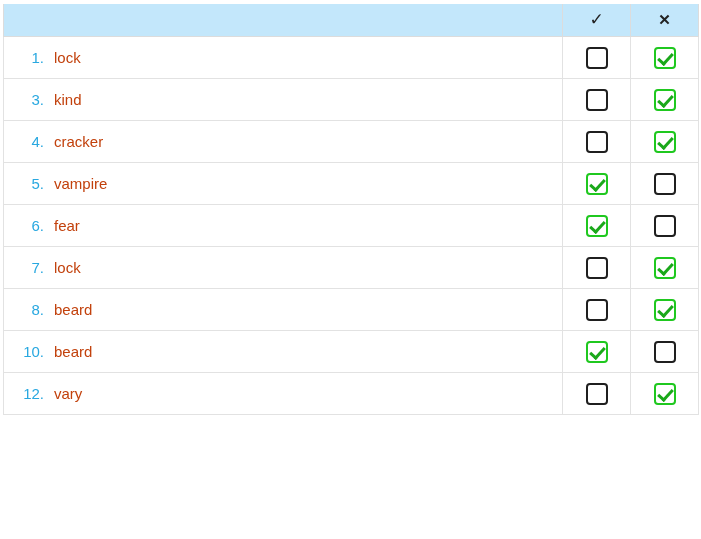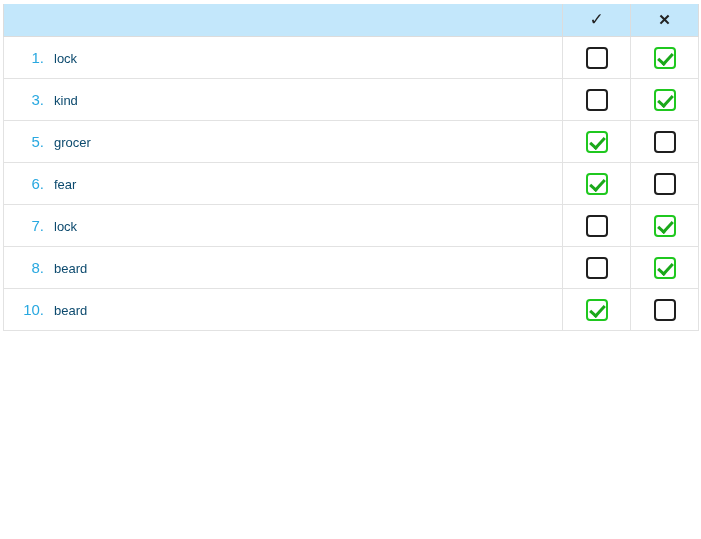--- a/index.html
+++ b/index.html
@@ -96,22 +96,22 @@
   .row-num {
     display: inline-block;
     width: 26px;
     text-align: right;
     color: #29a8e0;
     font-size: 15px;
   }
   .row-word {
     display: inline-block;
     margin-left: 10px;
-    color: #0c4a6e;
-    font-size: 13px;
+    color: #c2410c;
+    font-size: 15px;
   }
 
   .cb {
     display: inline-block;
     width: 22px;
     height: 22px;
     box-sizing: border-box;
     border: 2px solid #1f1f1f;
     border-radius: 4px;
     background: #ffffff;
@@ -166,21 +166,28 @@
         </tr>
         <tr>
           <td class="cell-word">
             <span class="word-wrap"><span class="row-num">3.</span><span class="row-word">kind</span></span>
           </td>
           <td class="cell-yes"><span class="cb"></span></td>
           <td class="cell-no"><span class="cb checked"></span></td>
         </tr>
         <tr>
           <td class="cell-word">
-            <span class="word-wrap"><span class="row-num">5.</span><span class="row-word">grocer</span></span>
+            <span class="word-wrap"><span class="row-num">4.</span><span class="row-word">cracker</span></span>
+          </td>
+          <td class="cell-yes"><span class="cb"></span></td>
+          <td class="cell-no"><span class="cb checked"></span></td>
+        </tr>
+        <tr>
+          <td class="cell-word">
+            <span class="word-wrap"><span class="row-num">5.</span><span class="row-word">vampire</span></span>
           </td>
           <td class="cell-yes"><span class="cb checked"></span></td>
           <td class="cell-no"><span class="cb"></span></td>
         </tr>
         <tr>
           <td class="cell-word">
             <span class="word-wrap"><span class="row-num">6.</span><span class="row-word">fear</span></span>
           </td>
           <td class="cell-yes"><span class="cb checked"></span></td>
           <td class="cell-no"><span class="cb"></span></td>
@@ -198,16 +205,23 @@
           </td>
           <td class="cell-yes"><span class="cb"></span></td>
           <td class="cell-no"><span class="cb checked"></span></td>
         </tr>
         <tr>
           <td class="cell-word">
             <span class="word-wrap"><span class="row-num">10.</span><span class="row-word">beard</span></span>
           </td>
           <td class="cell-yes"><span class="cb checked"></span></td>
           <td class="cell-no"><span class="cb"></span></td>
+        </tr>
+        <tr>
+          <td class="cell-word">
+            <span class="word-wrap"><span class="row-num">12.</span><span class="row-word">vary</span></span>
+          </td>
+          <td class="cell-yes"><span class="cb"></span></td>
+          <td class="cell-no"><span class="cb checked"></span></td>
         </tr>
       </tbody>
   </table>
 </div>
 
 </body></html>

